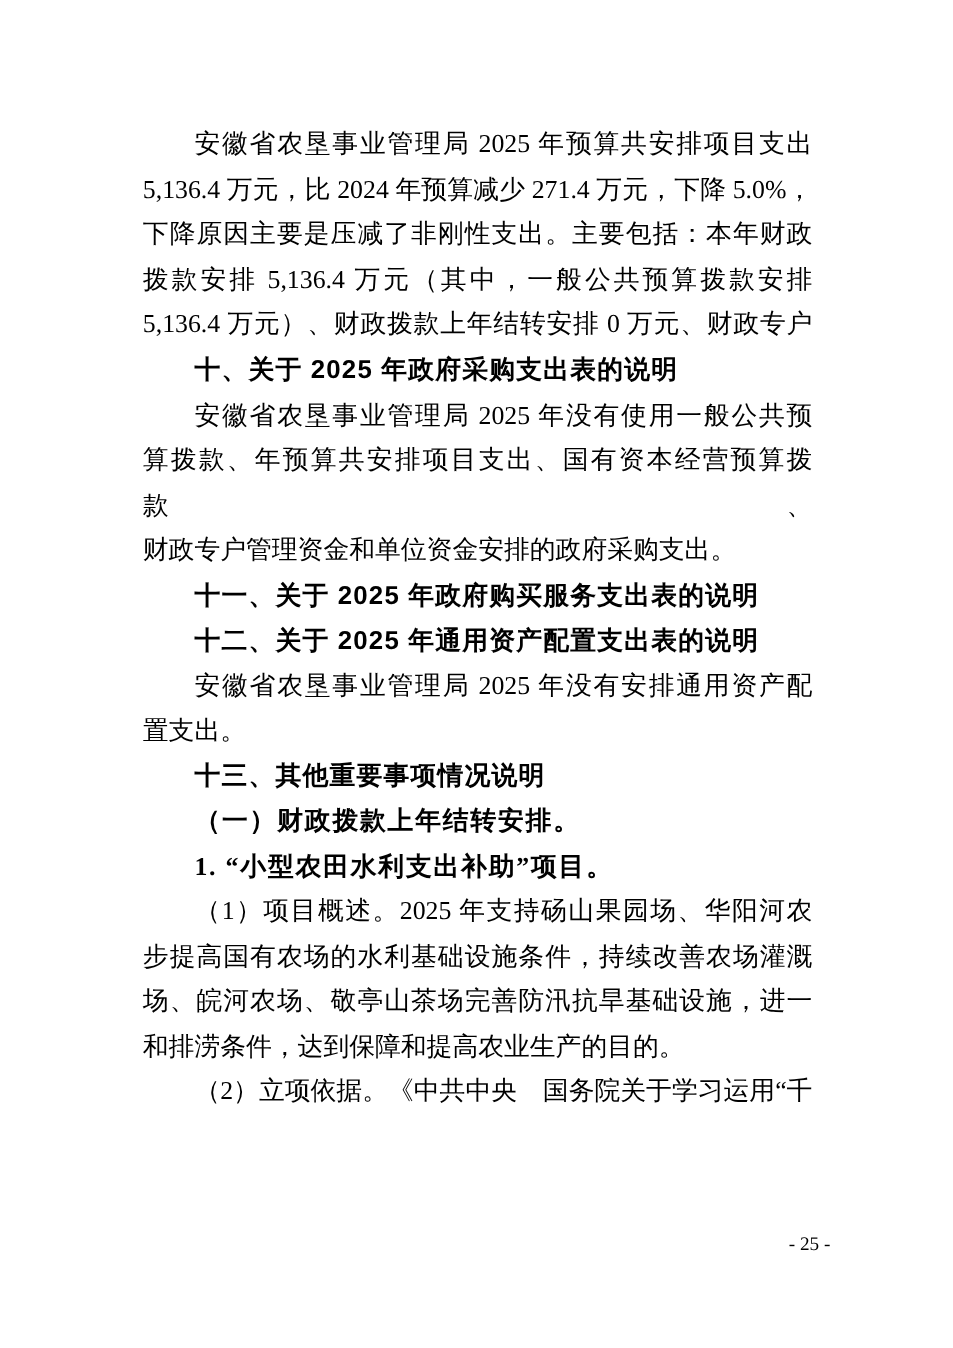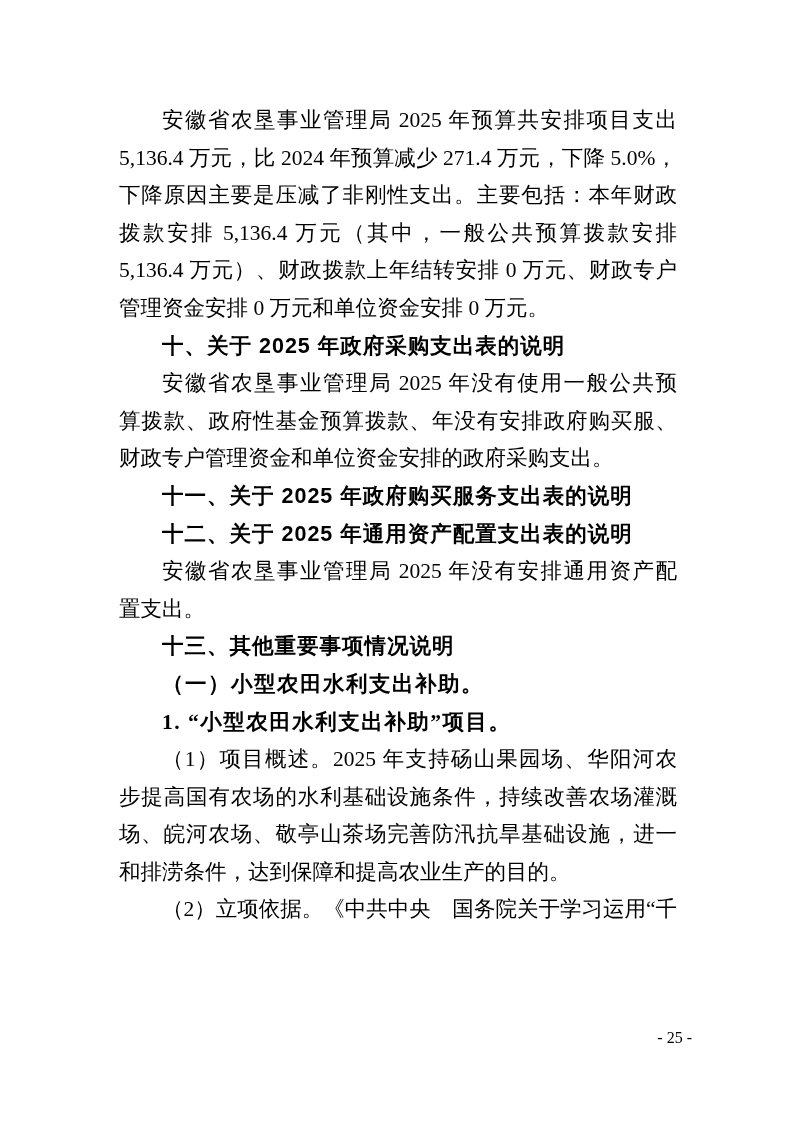--- a/index.html
+++ b/index.html
@@ -62,47 +62,46 @@
 <body style="background: rgb(255, 255, 255); color: rgb(0, 0, 0);">
 
 <div class="page">
   <main class="content" id="doc-content">
       <div class="para body">
         <div class="line j indent">安徽省农垦事业管理局 2025 年预算共安排项目支出</div>
         <div class="line j">5,136.4 万元，比 2024 年预算减少 271.4 万元，下降 5.0%，</div>
         <div class="line j">下降原因主要是压减了非刚性支出。主要包括：本年财政</div>
         <div class="line j">拨款安排 5,136.4 万元（其中，一般公共预算拨款安排</div>
         <div class="line j">5,136.4 万元）、财政拨款上年结转安排 0 万元、财政专户</div>
-        <div class="line">管理资金安排 0 万元和单位资金安排 0 万元。</div>
       </div>
       <div class="para heading-hei">
         <div class="line indent">十、关于 2025 年政府采购支出表的说明</div>
       </div>
       <div class="para body">
         <div class="line j indent">安徽省农垦事业管理局 2025 年没有使用一般公共预</div>
-        <div class="line j">算拨款、政府性基金预算拨款、年没有安排政府购买服、</div>
+        <div class="line j">算拨款、年预算共安排项目支出、国有资本经营预算拨款、</div>
         <div class="line">财政专户管理资金和单位资金安排的政府采购支出。</div>
       </div>
       <div class="para heading-hei">
         <div class="line indent">十一、关于 2025 年政府购买服务支出表的说明</div>
       </div>
       <div class="para body">
       </div>
       <div class="para heading-hei">
         <div class="line indent">十二、关于 2025 年通用资产配置支出表的说明</div>
       </div>
       <div class="para body">
         <div class="line j indent">安徽省农垦事业管理局 2025 年没有安排通用资产配</div>
         <div class="line">置支出。</div>
       </div>
       <div class="para heading-hei">
         <div class="line indent">十三、其他重要事项情况说明</div>
       </div>
       <div class="para heading-kai">
-        <div class="line indent">（一）小型农田水利支出补助。</div>
+        <div class="line indent">（一）财政拨款上年结转安排。</div>
       </div>
       <div class="para heading-kai">
         <div class="line indent">1. “小型农田水利支出补助”项目。</div>
       </div>
       <div class="para body">
         <div class="line j indent">（1）项目概述。2025 年支持砀山果园场、华阳河农</div>
         <div class="line j">步提高国有农场的水利基础设施条件，持续改善农场灌溉</div>
         <div class="line j">场、皖河农场、敬亭山茶场完善防汛抗旱基础设施，进一</div>
         <div class="line">和排涝条件，达到保障和提高农业生产的目的。</div>
       </div>

